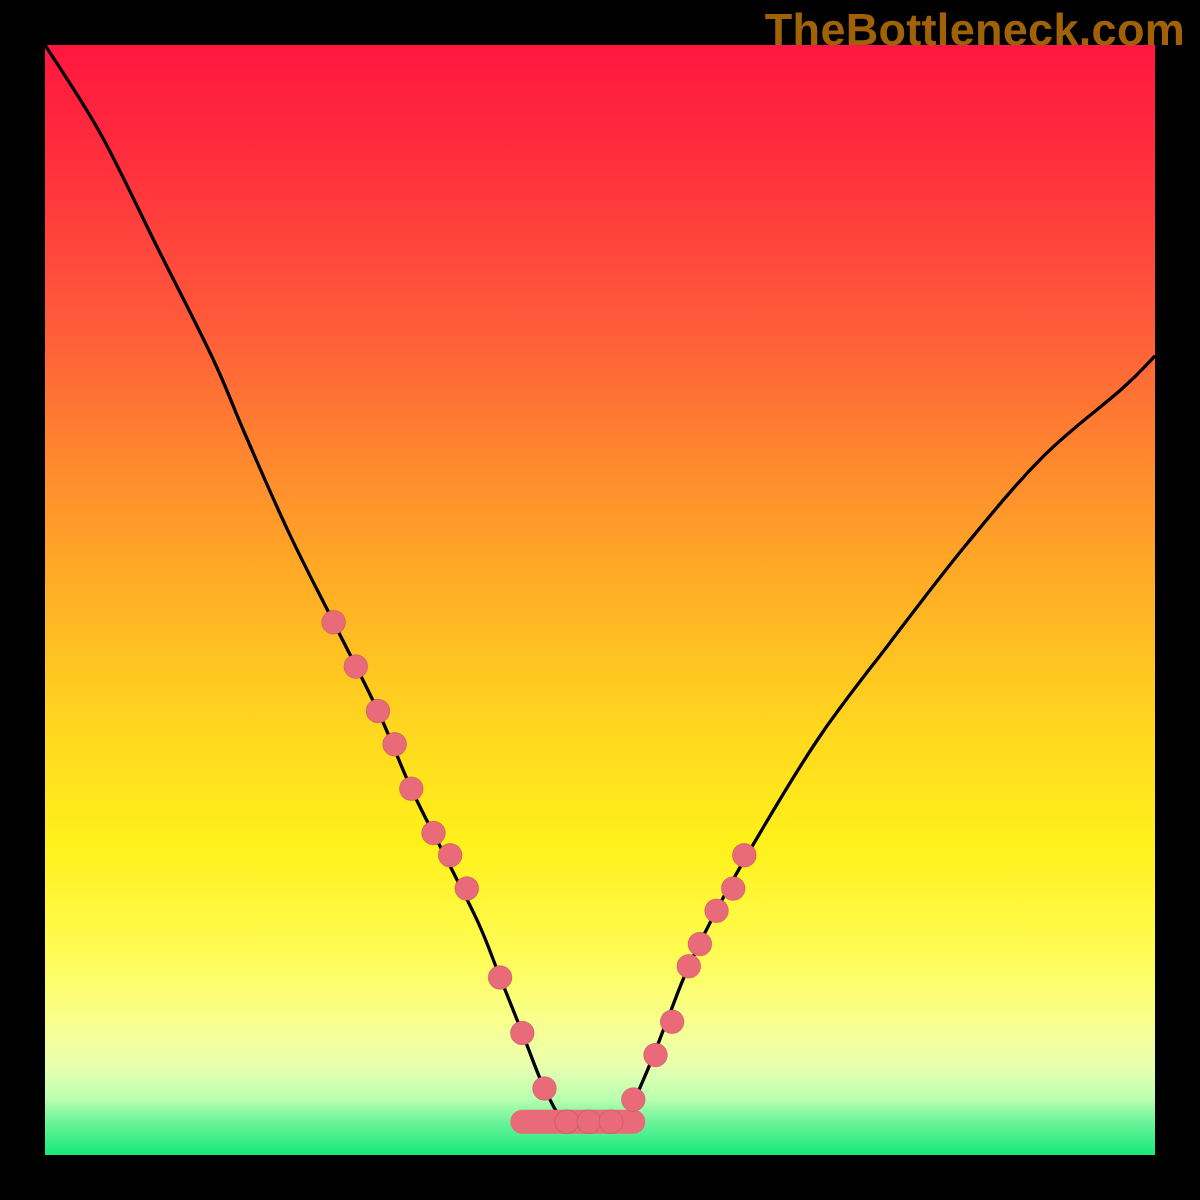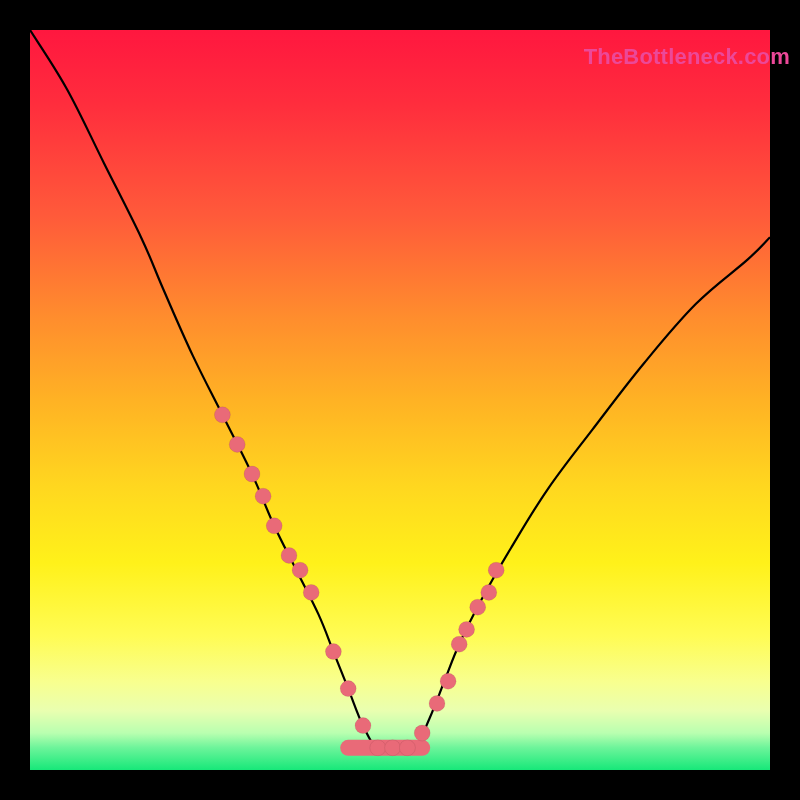--- a/index.html
+++ b/index.html
@@ -14,26 +14,25 @@
   .frame {
     position: relative;
     width: 800px;
     height: 800px;
     background: #000;
   }
   .watermark {
     position: absolute;
     top: 4px;
     right: 10px;
-    color: #ec4899;
-    font-size: 22px;
+    color: #a16207;
+    font-size: 30px;
     font-weight: 600;
     letter-spacing: 0.2px;
     z-index: 10;
-    margin-top: 40px;
   }
   .plot {
     position: absolute;
     left: 30px;
     top: 30px;
     width: 740px;
     height: 740px;
     
     background: linear-gradient(
       to bottom,

